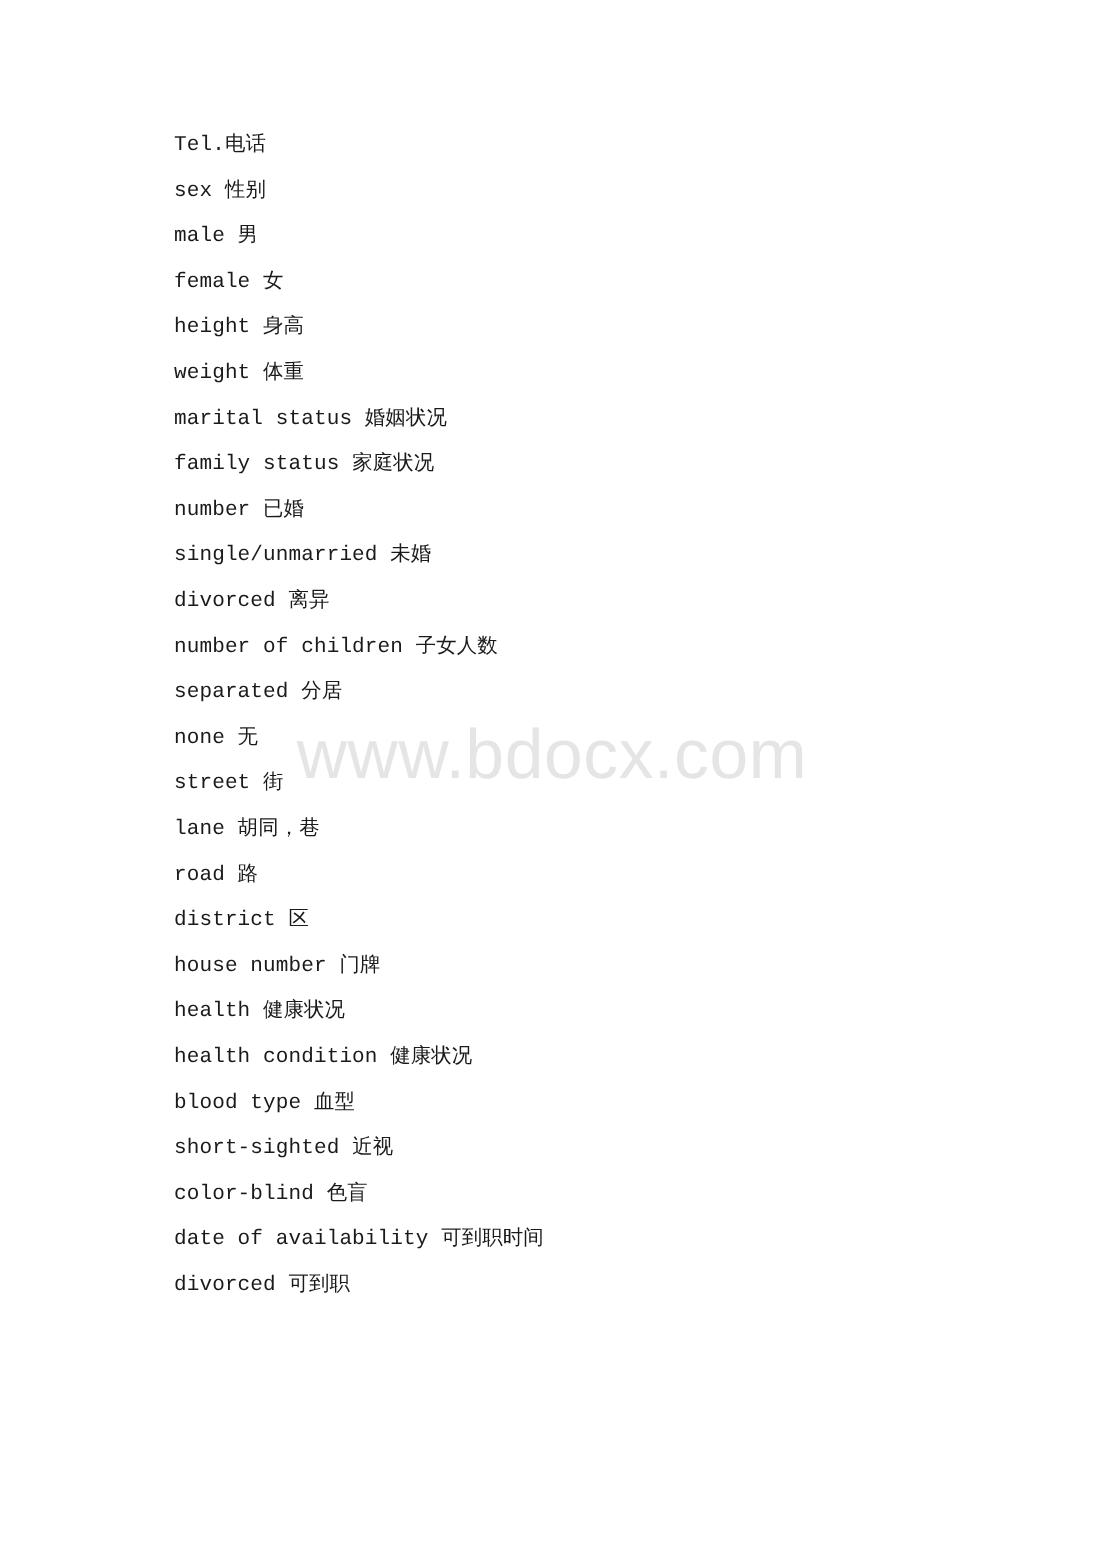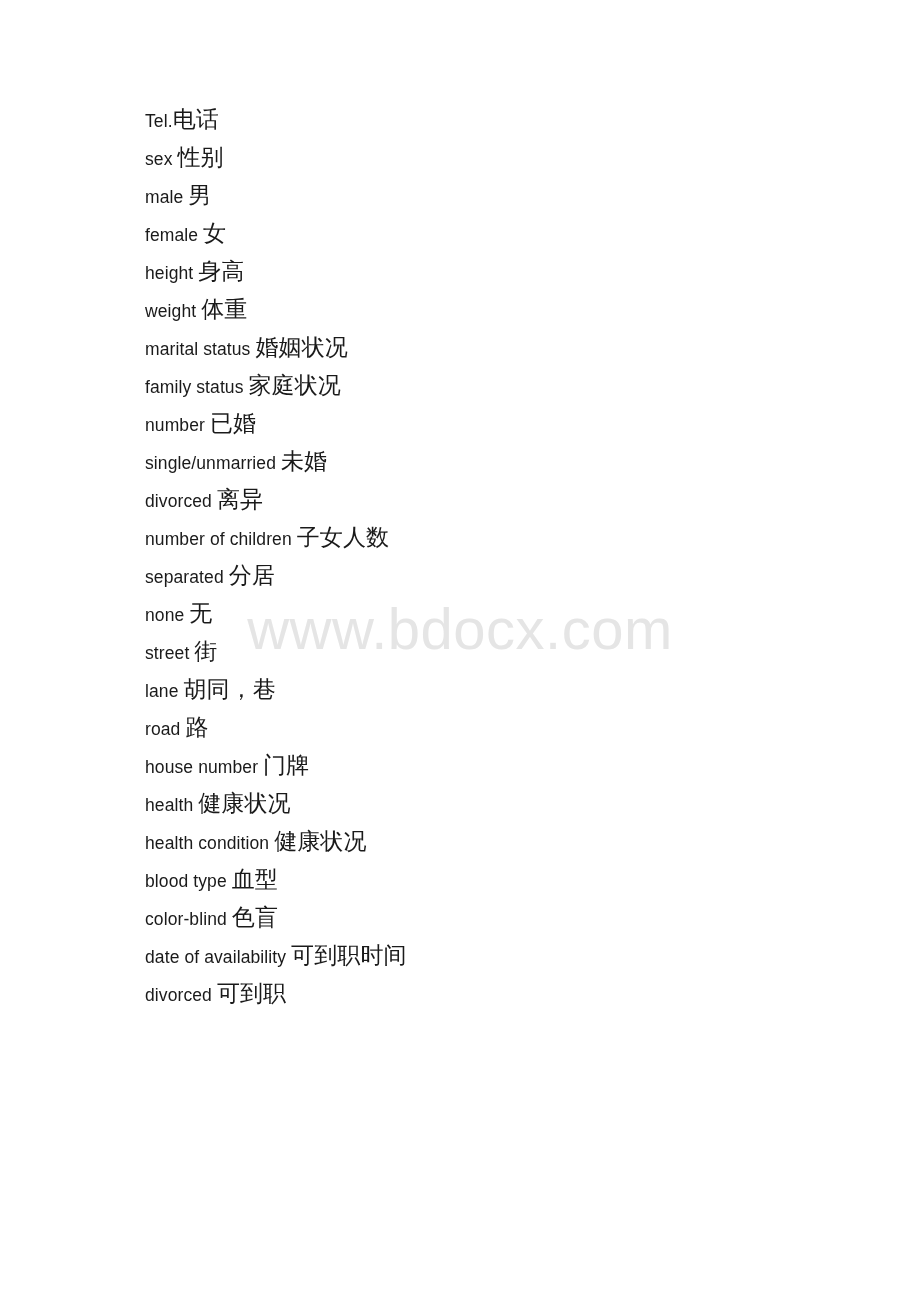--- a/index.html
+++ b/index.html
@@ -48,25 +48,25 @@
   }
   .vocab-line {
     height: 38px;
     line-height: 38px;
     font-size: 17.5px;
     color: #1a1a1a;
     white-space: nowrap;
     letter-spacing: 0.1px;
   }
   .vocab-line .en {
-    font-family: Liberation Sans, sans-serif;
+    font-family: Liberation Mono, monospace;
   }
   .vocab-line .zh {
     font-family: "DejaVu Sans", "Liberation Sans", sans-serif;
-    font-size: 23px;
+    font-size: 17px;
   }
 </style>
 </head>
 <body>
 
 <div class="page">
 
   <div class="watermark">www.bdocx.com</div>
 
   <div class="content">
@@ -80,22 +80,24 @@
       <div class="vocab-line"><span class="en">family status </span><span class="zh">家庭状况</span></div>
       <div class="vocab-line"><span class="en">number </span><span class="zh">已婚</span></div>
       <div class="vocab-line"><span class="en">single/unmarried </span><span class="zh">未婚</span></div>
       <div class="vocab-line"><span class="en">divorced </span><span class="zh">离异</span></div>
       <div class="vocab-line"><span class="en">number of children </span><span class="zh">子女人数</span></div>
       <div class="vocab-line"><span class="en">separated </span><span class="zh">分居</span></div>
       <div class="vocab-line"><span class="en">none </span><span class="zh">无</span></div>
       <div class="vocab-line"><span class="en">street </span><span class="zh">街</span></div>
       <div class="vocab-line"><span class="en">lane </span><span class="zh">胡同，巷</span></div>
       <div class="vocab-line"><span class="en">road </span><span class="zh">路</span></div>
+      <div class="vocab-line"><span class="en">district </span><span class="zh">区</span></div>
       <div class="vocab-line"><span class="en">house number </span><span class="zh">门牌</span></div>
       <div class="vocab-line"><span class="en">health </span><span class="zh">健康状况</span></div>
       <div class="vocab-line"><span class="en">health condition </span><span class="zh">健康状况</span></div>
       <div class="vocab-line"><span class="en">blood type </span><span class="zh">血型</span></div>
+      <div class="vocab-line"><span class="en">short-sighted </span><span class="zh">近视</span></div>
       <div class="vocab-line"><span class="en">color-blind </span><span class="zh">色盲</span></div>
       <div class="vocab-line"><span class="en">date of availability </span><span class="zh">可到职时间</span></div>
       <div class="vocab-line"><span class="en">divorced </span><span class="zh">可到职</span></div>
     </div>
 
 </div>
 
 </body></html>

